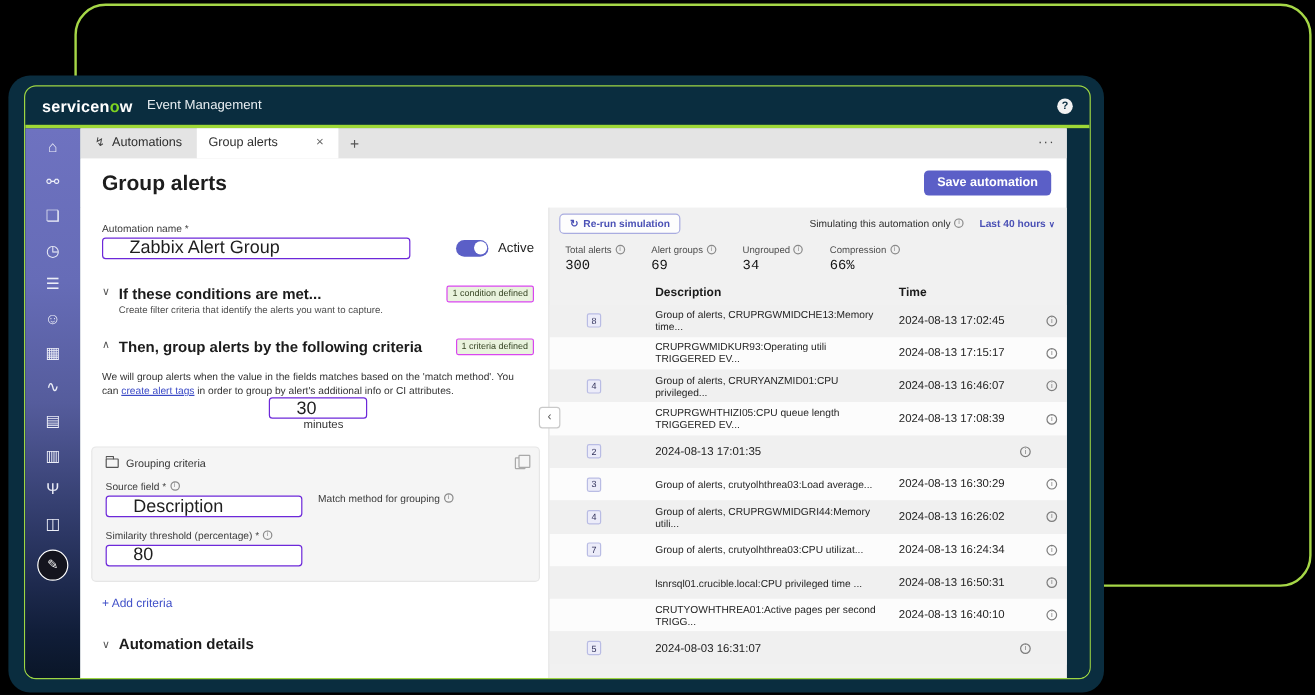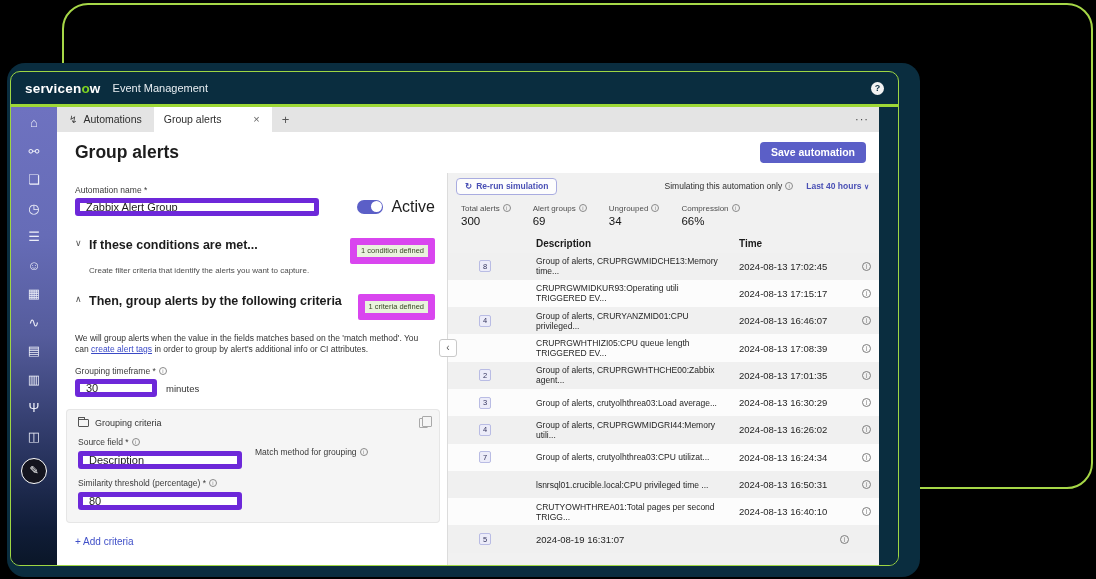--- a/index.html
+++ b/index.html
@@ -7,21 +7,21 @@
   body { font-family:"Liberation Sans", sans-serif; }
   .stage { position:relative; width:1096px; height:579px; background:#000; overflow:hidden; }
 
   
   .deco-frame { position:absolute; left:62px; top:3px; width:1031px; height:486px;
     border:2px solid #a6d747; border-radius:26px; background:#000; }
 
   
   .window { position:absolute; left:7px; top:63px; width:913px; height:514px;
     background:#0a2d3f; border-radius:18px; }
-  .inner { position:absolute; left:3px; top:8px; width:889px; height:495px;
+  .inner { position:absolute; left:13px; top:8px; width:889px; height:495px;
     border:1.5px solid #9ed643; border-radius:10px; overflow:hidden;
     display:flex; flex-direction:column; background:#0a2d3f; }
 
   
   .topbar { height:32px; display:flex; align-items:center; padding:0 14px; flex:0 0 auto; }
   .brand { font-size:13.5px; font-weight:bold; color:#fff; letter-spacing:.2px; }
   .brand .o { color:#7ed321; }
   .appname { color:#e8eef2; font-size:11px; margin-left:12px; }
   .help-circle { margin-left:auto; width:13px; height:13px; border-radius:50%; background:#f2f2f2;
     color:#0a2d3f; font-size:9px; font-weight:bold; display:flex; align-items:center; justify-content:center; cursor:pointer; }
@@ -62,39 +62,39 @@
   .leftpanel { width:391px; flex:0 0 auto; background:#fff; border-right:1px solid #dcdcdc;
     padding:12px 12px 0 18px; position:relative; }
   .rightpanel { flex:1; background:#f1f1f1; position:relative; display:flex; flex-direction:column; }
 
   
   .flabel { font-size:8.5px; color:#3a3a3a; margin-bottom:3px; display:flex; align-items:center; gap:3px; }
   .inf { display:inline-flex; width:8px; height:8px; border:1px solid #8a8a8a; border-radius:50%;
     color:#8a8a8a; font-size:6px; align-items:center; justify-content:center; flex:0 0 auto; }
   .inf::after { content:"i"; }
   .name-row { display:flex; align-items:center; margin-top:2px; }
-  .tinput { height:18px; border:5px solid #6d28d9; border-radius:3px; background:#fff;
-    font-size:11px; color:#1e1e1e; padding:0 6px; font-family:inherit; }
+  .tinput { height:18px; border:1px solid #6d28d9; border-radius:3px; background:#fff;
+    font-size:15px; color:#1e1e1e; padding:0 22px; font-family:inherit; }
   .inp-name { width:261px; }
   .toggle { margin-left:38px; width:28px; height:14px; border-radius:8px; background:#5b5fc7; position:relative; cursor:pointer; }
   .toggle .knob { position:absolute; right:1.5px; top:1.5px; width:11px; height:11px; border-radius:50%; background:#fff; }
-  .toggle-label { margin-left:8px; font-size:16px; color:#1e1e1e; }
+  .toggle-label { margin-left:8px; font-size:11px; color:#1e1e1e; }
 
   .sect-row { display:flex; align-items:flex-start; margin-top:22px; }
   .chev { font-size:9px; color:#555; width:14px; flex:0 0 auto; cursor:pointer; }
   .sect-title { font-size:12.5px; font-weight:bold; color:#1c1c1c; }
   .sect-sub { font-size:8px; color:#4d4d4d; margin:2px 0 0 14px; }
-  .green-badge { margin-left:auto; background:#e9f3dd; border:7px solid #d946ef; color:#374525;
+  .green-badge { margin-left:auto; background:#e9f3dd; border:1px solid #d946ef; color:#374525;
     font-size:7.5px; padding:1.5px 4px; border-radius:2px; white-space:nowrap; flex:0 0 auto; }
 
   .para { font-size:8.5px; color:#333; line-height:1.35; width:356px; margin:13px 0 0 0; }
   .para a { color:#3a49c6; text-decoration:underline; cursor:pointer; }
 
   .tf-label { margin-top:11px; }
-  .tf-row { display:flex; align-items:center; }
+  .tf-row { display:flex; align-items:center;flex-direction:column; }
   .inp-tf { width:82px; }
   .tf-unit { font-size:9.5px; color:#333; margin-left:9px; }
 
   .crit-box { margin:13px 0 0 -8px; width:372px; background:#f5f5f5; border-radius:3px;
     padding:8px 11px 12px 11px; box-shadow:0 0 0 1px #e6e6e6; position:relative; }
   .crit-head { display:flex; align-items:center; font-size:9px; color:#333; margin-bottom:9px; }
   .folder-ic { width:11px; height:8px; border:1px solid #555; border-radius:1px; position:relative; margin-right:6px; }
   .folder-ic::before { content:""; position:absolute; left:-1px; top:-3px; width:5px; height:2px;
     border:1px solid #555; border-bottom:none; border-radius:1px 1px 0 0; }
   .copy-ic { margin-left:auto; width:9px; height:10px; border:1px solid #a9a9a9; border-radius:1px; position:relative; cursor:pointer; }
@@ -116,21 +116,21 @@
   .rerun-btn { display:flex; align-items:center; gap:4px; background:#fdfdfd; border:1px solid #a9ace0;
     border-radius:4px; color:#4a50b5; font-size:8.5px; font-weight:bold; height:17px; padding:0 8px;
     font-family:inherit; cursor:pointer; }
   .scope { margin-left:auto; display:flex; align-items:center; gap:3px; font-size:8.5px; color:#2e2e2e; }
   .range { margin-left:13px; font-size:8.5px; font-weight:bold; color:#4a50b5; cursor:pointer; }
   .range .dd { font-size:7px; }
 
   .stats { display:flex; padding:4px 0 7px 13px; flex:0 0 auto; }
   .stat { margin-right:22px; }
   .stat-label { display:flex; align-items:center; gap:3px; font-size:8px; color:#4f4f4f; }
-  .stat-value { font-size:11.5px; color:#141414; margin-top:2px; }
+  .stat-value { font-size:11.5px; color:#141414; margin-top:2px;font-family:Liberation Mono, monospace; }
 
   .tgrid { display:grid; grid-template-columns:74px 203px 118px 1fr; align-items:center; padding-left:14px; }
   .thead-row { height:19px; flex:0 0 auto; }
   .th { font-size:10px; font-weight:bold; color:#1b1b1b; }
   .rows { flex:1; overflow:hidden; }
   .trow { height:27.3px; cursor:pointer; }
   .trow.odd { background:#f0f0f0; }
   .trow.even { background:#fcfcfc; }
   .cbadge { width:12px; height:12px; margin-left:17px; background:#ececf9; border:1px solid #b9bce4;
     border-radius:2px; color:#33335c; font-size:7.5px; display:flex; align-items:center; justify-content:center; }
@@ -220,24 +220,20 @@
               <div class="sect-sub">Create filter criteria that identify the alerts you want to capture.</div>
 
               <div class="sect-row" style="margin-top:19px;">
                 <span class="chev">∧</span>
                 <div class="sect-title">Then, group alerts by the following criteria</div>
                 <span class="green-badge">1 criteria defined</span>
               </div>
 
               <p class="para"><span>We will group alerts when the value in the fields matches based on the 'match method'. You can </span><a>create alert tags</a><span> in order to group by alert's additional info or CI attributes.</span></p>
 
-              <div class="flabel tf-label">
-                  <span>Grouping timeframe *</span>
-                  <span class="inf"></span>
-                </div>
               <div class="tf-row">
                 <input class="tinput inp-tf" value="30" style="">
                 <span class="tf-unit">minutes</span>
               </div>
 
               <div class="crit-box">
                 <div class="crit-head">
                   <span class="folder-ic"></span>
                   <span>Grouping criteria</span>
                   <span class="copy-ic"></span>
@@ -358,21 +354,20 @@
                       <span class="cbadge empty"></span>
                     </div>
     <div class="tdesc">CRUPRGWHTHIZI05:CPU queue length TRIGGERED EV...</div>
     <div class="ttime">2024-08-13 17:08:39</div>
     <div class="rinfo"></div>
   </div>
                   <div class="tgrid trow odd">
     <div>
                       <span class="cbadge">2</span>
                     </div>
-    <div class="tdesc">Group of alerts, CRUPRGWHTHCHE00:Zabbix agent...</div>
     <div class="ttime">2024-08-13 17:01:35</div>
     <div class="rinfo"></div>
   </div>
                   <div class="tgrid trow even">
     <div>
                       <span class="cbadge">3</span>
                     </div>
     <div class="tdesc">Group of alerts, crutyolhthrea03:Load average...</div>
     <div class="ttime">2024-08-13 16:30:29</div>
     <div class="rinfo"></div>
@@ -398,29 +393,29 @@
                       <span class="cbadge empty"></span>
                     </div>
     <div class="tdesc">lsnrsql01.crucible.local:CPU privileged time ...</div>
     <div class="ttime">2024-08-13 16:50:31</div>
     <div class="rinfo"></div>
   </div>
                   <div class="tgrid trow even">
     <div>
                       <span class="cbadge empty"></span>
                     </div>
-    <div class="tdesc">CRUTYOWHTHREA01:Total pages per second TRIGG...</div>
+    <div class="tdesc">CRUTYOWHTHREA01:Active pages per second TRIGG...</div>
     <div class="ttime">2024-08-13 16:40:10</div>
     <div class="rinfo"></div>
   </div>
                   <div class="tgrid trow odd">
     <div>
                       <span class="cbadge">5</span>
                     </div>
-    <div class="ttime">2024-08-19 16:31:07</div>
+    <div class="ttime">2024-08-03 16:31:07</div>
     <div class="rinfo"></div>
   </div>
                 </div>
             </div>
 
           </div>
         </div>
 
         <div class="rightgutter"></div>
       </div>

